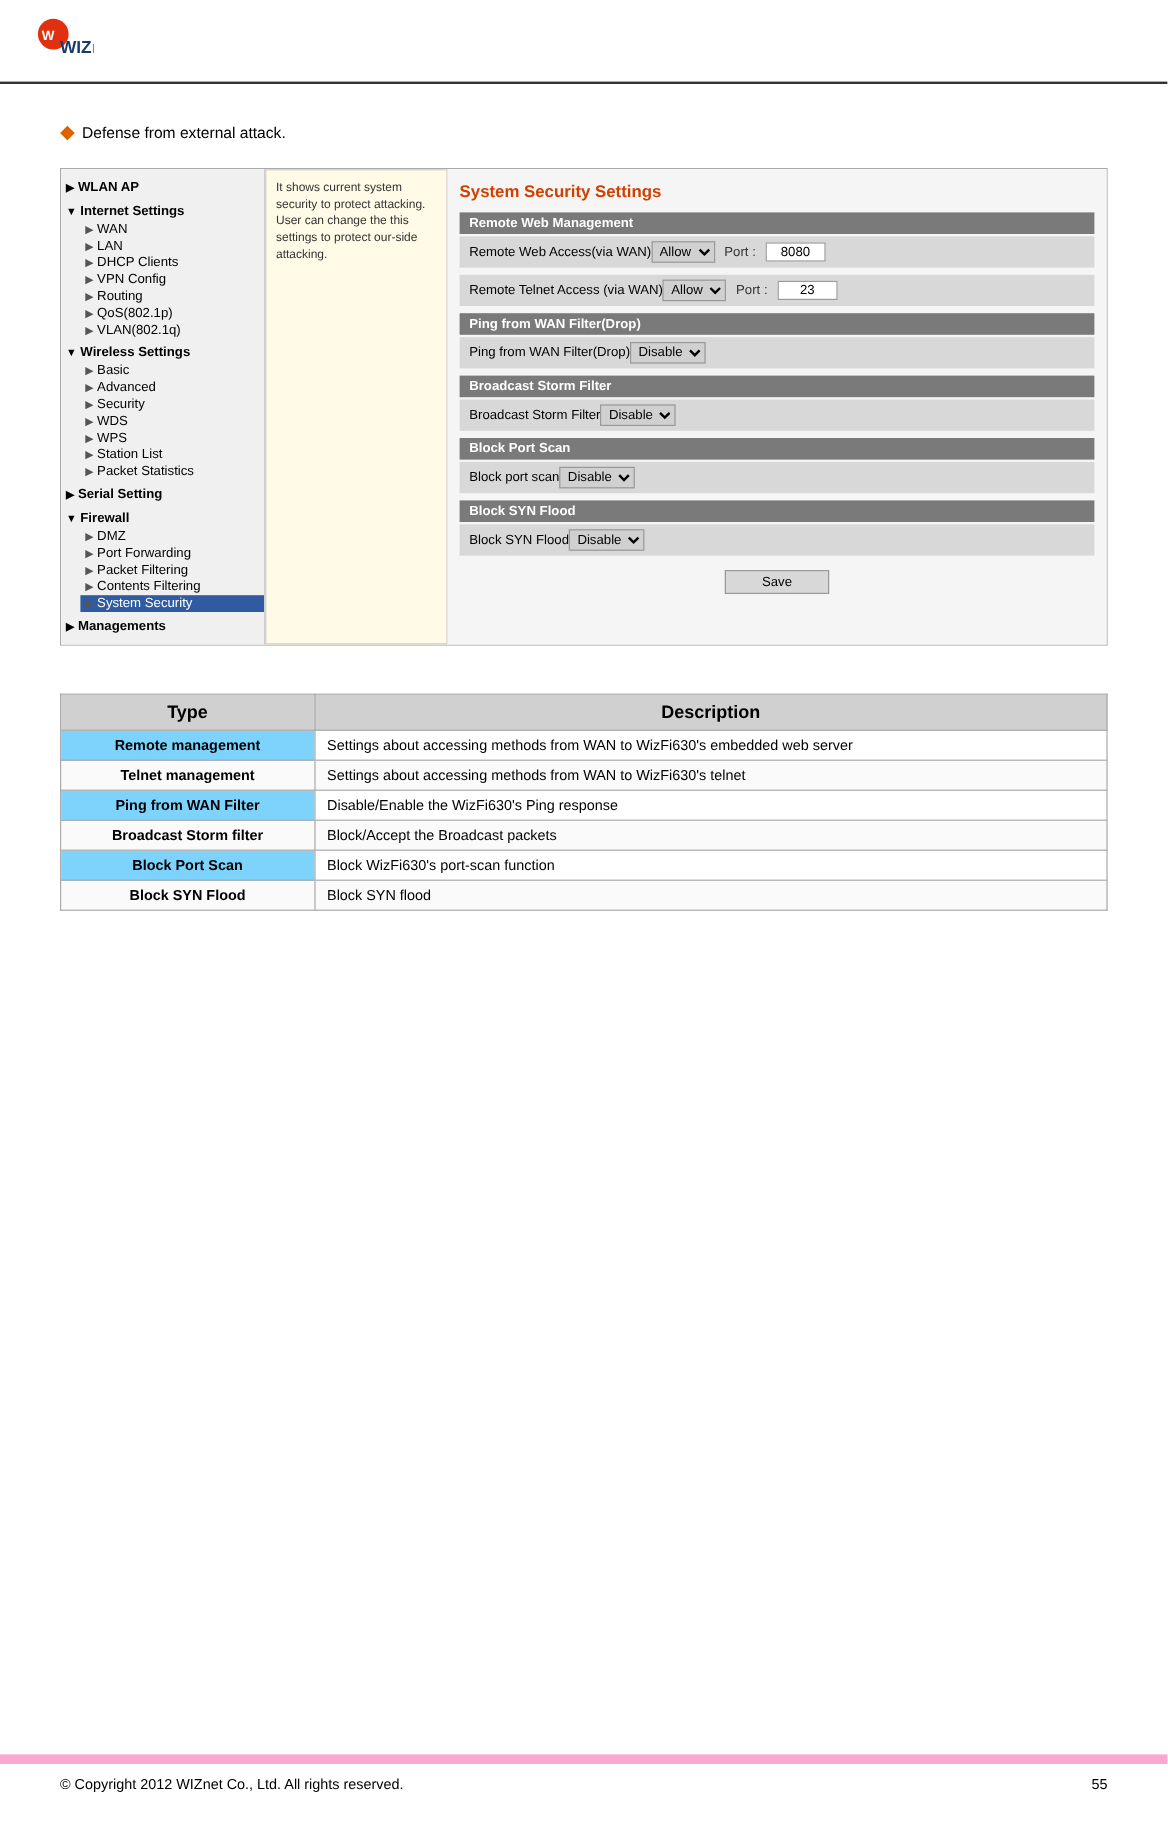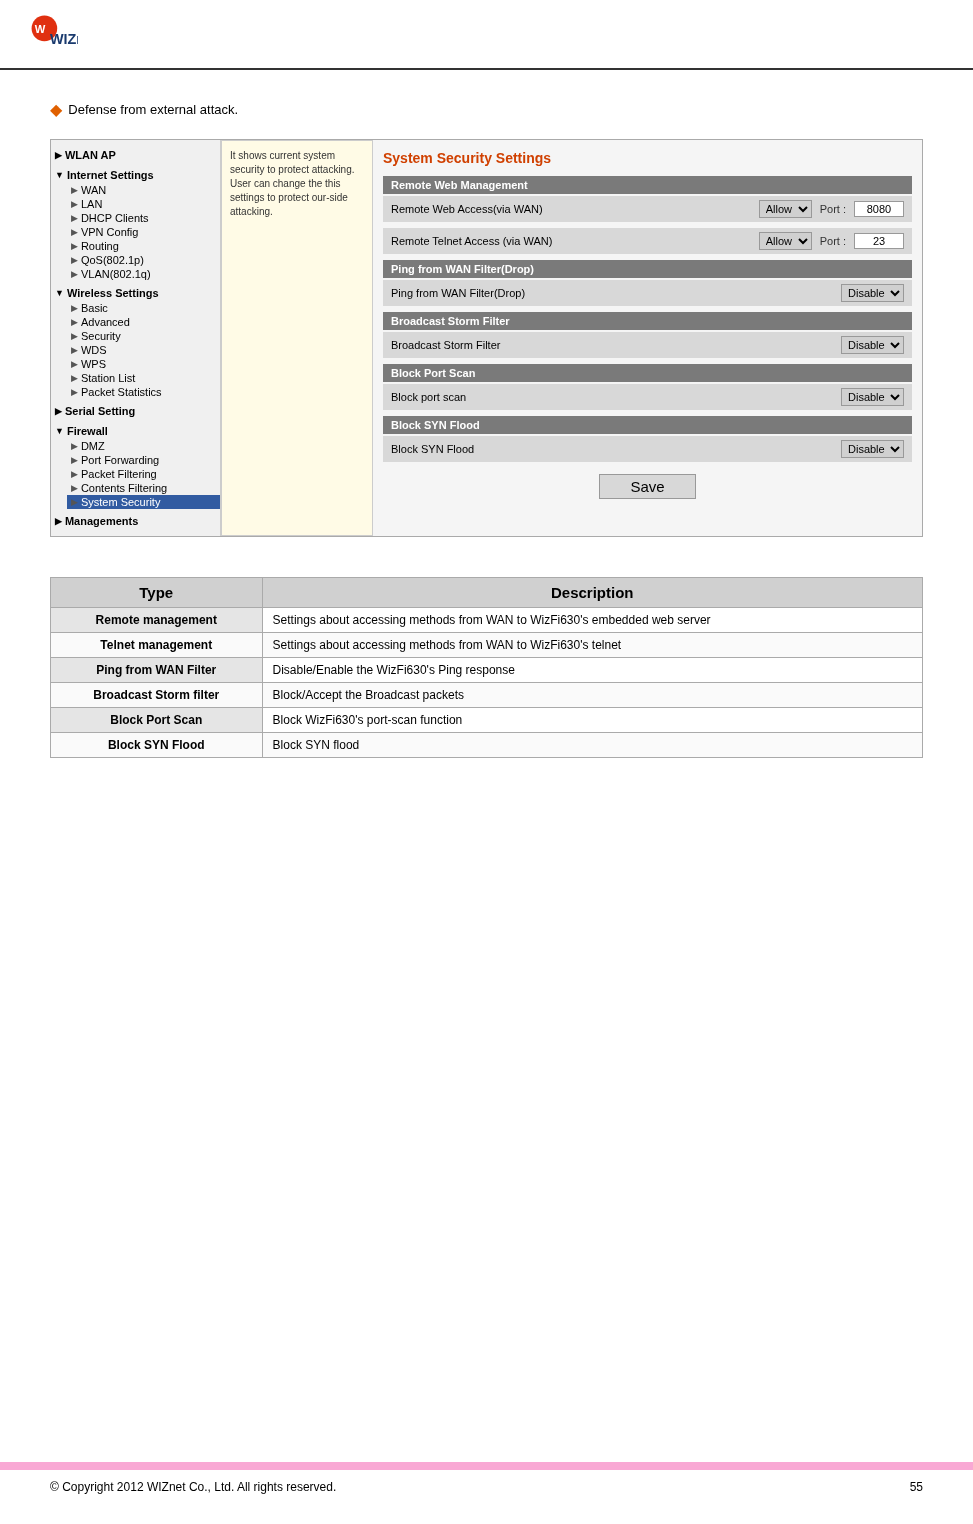--- a/index.html
+++ b/index.html
@@ -133,21 +133,20 @@
       color: #fff;
       padding: 3px 8px;
       font-size: 11px;
       font-weight: bold;
       margin-bottom: 2px;
     }
     .section-row {
       background: #d8d8d8;
       display: flex;
       align-items: center;
-      justify-content: space-between;
       padding: 4px 8px;
       font-size: 11px;
       margin-bottom: 2px;
     }
     .section-row .controls {
       display: flex;
       align-items: center;
       gap: 8px;
     }
     .dropdown-select {
@@ -171,21 +170,21 @@
     }
     .save-row {
       display: flex;
       justify-content: center;
       padding: 6px;
     }
     .save-btn {
       background: #d8d8d8;
       border: 1px solid #999;
       padding: 3px 30px;
-      font-size: 15px;
+      font-size: 11px;
       cursor: pointer;
     }
     
     .description-table {
       width: 100%;
       border-collapse: collapse;
       margin-bottom: 20px;
     }
     .description-table th {
       background: #d0d0d0;
@@ -197,21 +196,21 @@
     }
     .description-table td {
       border: 1px solid #aaa;
       padding: 5px 10px;
       font-size: 12px;
       vertical-align: top;
     }
     .description-table td:first-child {
       text-align: center;
       font-weight: bold;
-      background: #e5e5e5;
+      background: #7dd3fc;
       white-space: nowrap;
     }
     .description-table tr:nth-child(even) td {
       background: #fafafa;
     }
     .footer {
       position: absolute;
       bottom: 20px;
       left: 0;
       right: 0;

